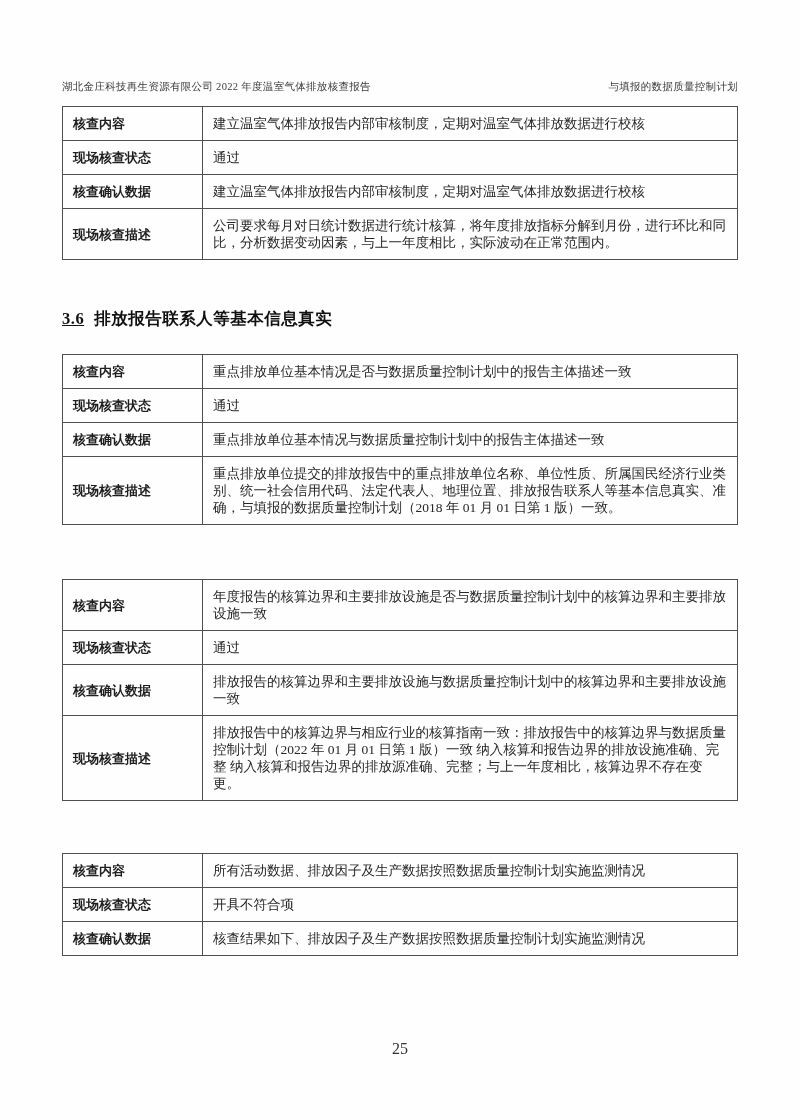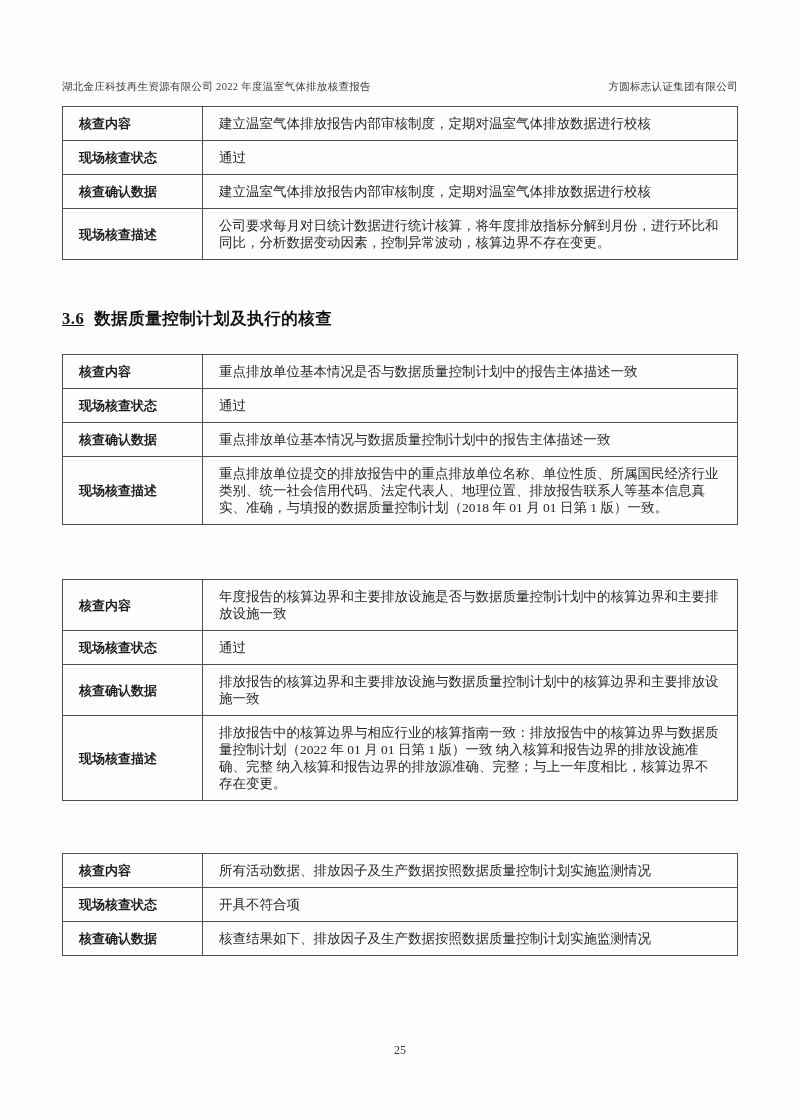--- a/index.html
+++ b/index.html
@@ -31,21 +31,21 @@
   }
   table.vtable {
     width: 100%;
     border-collapse: collapse;
     table-layout: fixed;
   }
   table.vtable td {
     border: 1.2px solid #4f4f4f;
     font-size: 13.5px;
     line-height: 17px;
-    padding: 8px 16px;
+    padding: 8px 10px;
     vertical-align: middle;
     word-break: break-all;
   }
   table.vtable td.lbl {
     width: 140px;
     font-weight: bold;
     font-family: "Liberation Sans", "DejaVu Sans", sans-serif;
     font-size: 13px;
     color: #1f1f1f;
   }
@@ -69,57 +69,57 @@
     text-align: justify;
     text-indent: 2em;
     color: #1f1f1f;
   }
   .page-number {
     position: absolute;
     left: 0;
     right: 0;
     bottom: 62px;
     text-align: center;
-    font-size: 12px;
+    font-size: 16px;
     color: #333;
   }
 </style>
 </head>
 <body>
 
 <div class="page">
   <div class="content">
 
     <div class="doc-header">
       <span>湖北金庄科技再生资源有限公司 2022 年度温室气体排放核查报告</span>
-      <span>方圆标志认证集团有限公司</span>
+      <span>与填报的数据质量控制计划</span>
     </div>
 
     <table class="vtable t1">
       <tbody>
         <tr>
           <td class="lbl">核查内容</td>
           <td class="val">建立温室气体排放报告内部审核制度，定期对温室气体排放数据进行校核</td>
         </tr>
         <tr>
           <td class="lbl">现场核查状态</td>
           <td class="val">通过</td>
         </tr>
         <tr>
           <td class="lbl">核查确认数据</td>
           <td class="val">建立温室气体排放报告内部审核制度，定期对温室气体排放数据进行校核</td>
         </tr>
         <tr>
           <td class="lbl">现场核查描述</td>
-          <td class="val">公司要求每月对日统计数据进行统计核算，将年度排放指标分解到月份，进行环比和同比，分析数据变动因素，控制异常波动，核算边界不存在变更。</td>
+          <td class="val">公司要求每月对日统计数据进行统计核算，将年度排放指标分解到月份，进行环比和同比，分析数据变动因素，与上一年度相比，实际波动在正常范围内。</td>
         </tr>
       </tbody>
     </table>
 
-    <h2 class="section-heading"><span class="num">3.6</span><span>数据质量控制计划及执行的核查</span></h2>
+    <h2 class="section-heading"><span class="num">3.6</span><span>排放报告联系人等基本信息真实</span></h2>
 
 
     <table class="vtable t2">
       <tbody>
         <tr>
           <td class="lbl">核查内容</td>
           <td class="val">重点排放单位基本情况是否与数据质量控制计划中的报告主体描述一致</td>
         </tr>
         <tr>
           <td class="lbl">现场核查状态</td>

